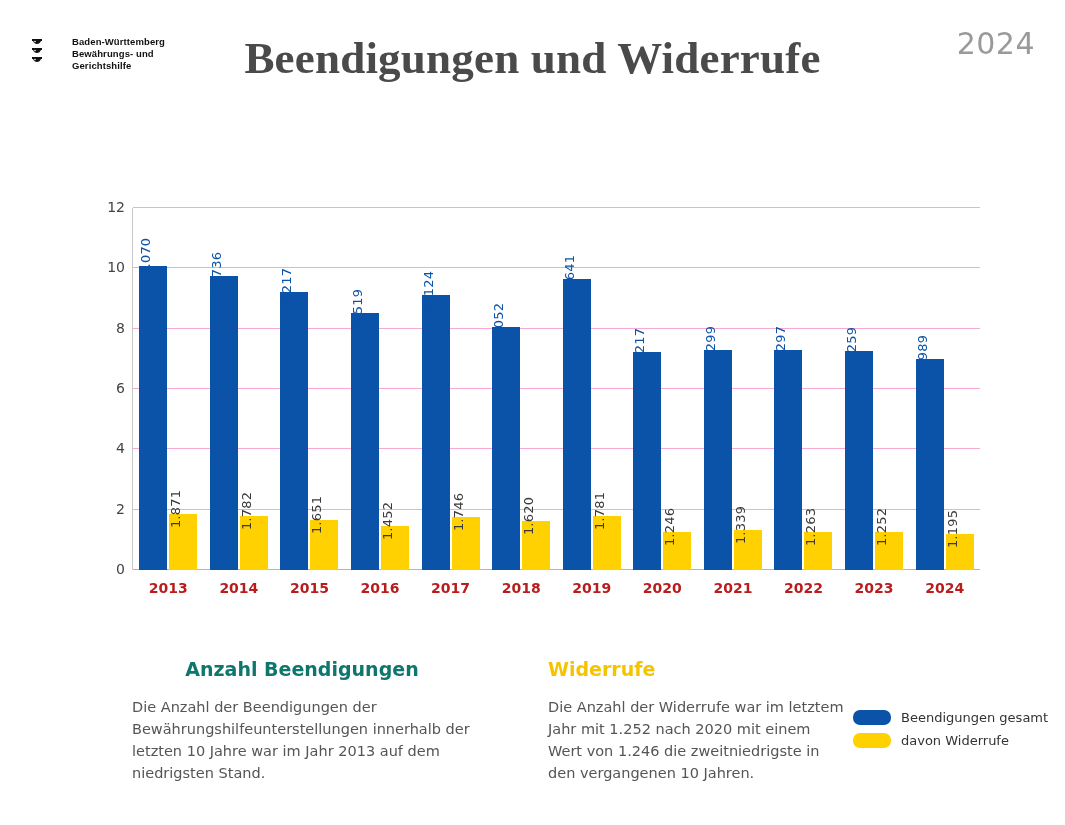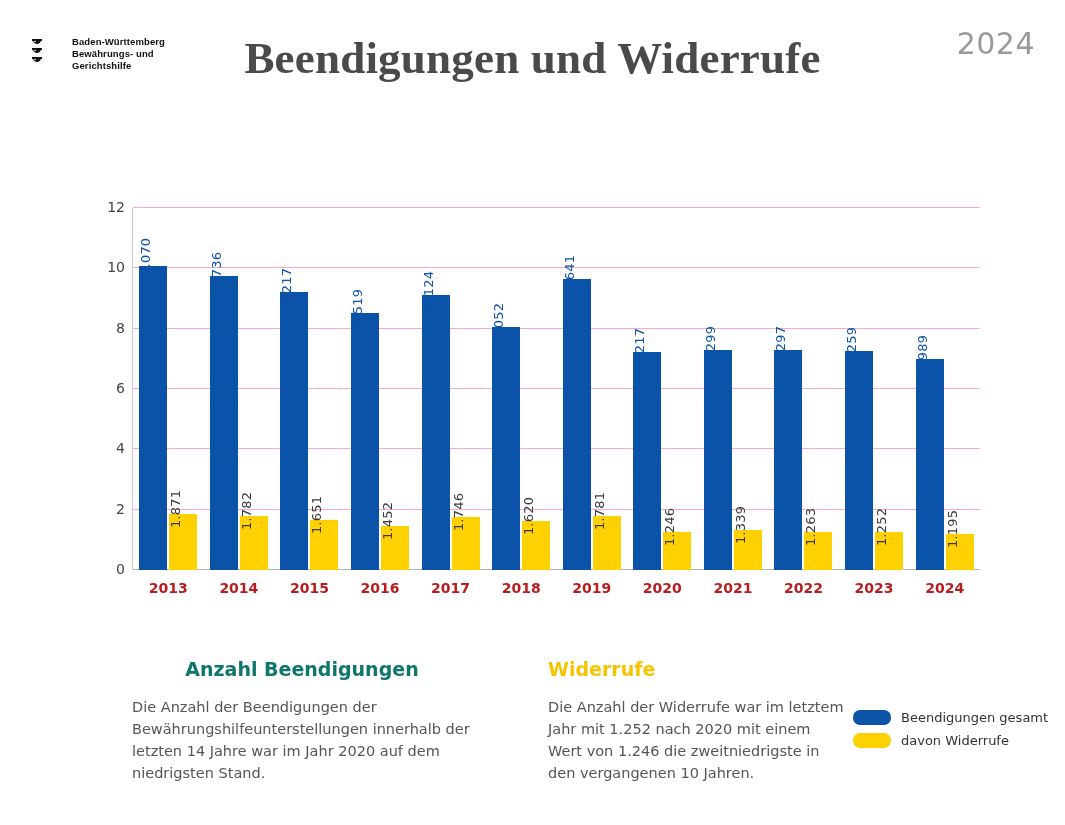--- a/index.html
+++ b/index.html
@@ -367,21 +367,21 @@
             <div class="xtick">2024</div>
           </div>
         </div>
     </div>
   </div>
 </div>
 
 <div class="bottom">
   <div class="col left">
     <h3>Anzahl Beendigungen</h3>
-    <p>Die Anzahl der Beendigungen der Bewährungshilfeunterstellungen innerhalb der letzten 14 Jahre war im Jahr 2020 auf dem niedrigsten Stand.</p>
+    <p>Die Anzahl der Beendigungen der Bewährungshilfeunterstellungen innerhalb der letzten 10 Jahre war im Jahr 2013 auf dem niedrigsten Stand.</p>
   </div>
   <div class="col mid">
     <h3>Widerrufe</h3>
     <p>Die Anzahl der Widerrufe war im letztem Jahr mit 1.252 nach 2020 mit einem Wert von 1.246 die zweitniedrigste in den vergangenen 10 Jahren.</p>
   </div>
   <div class="legend" id="legend">
       <div class="legend-item">
         <span class="swatch" style="background: rgb(11, 83, 168);"></span>
         <span class="legend-label">Beendigungen gesamt</span>
       </div>

